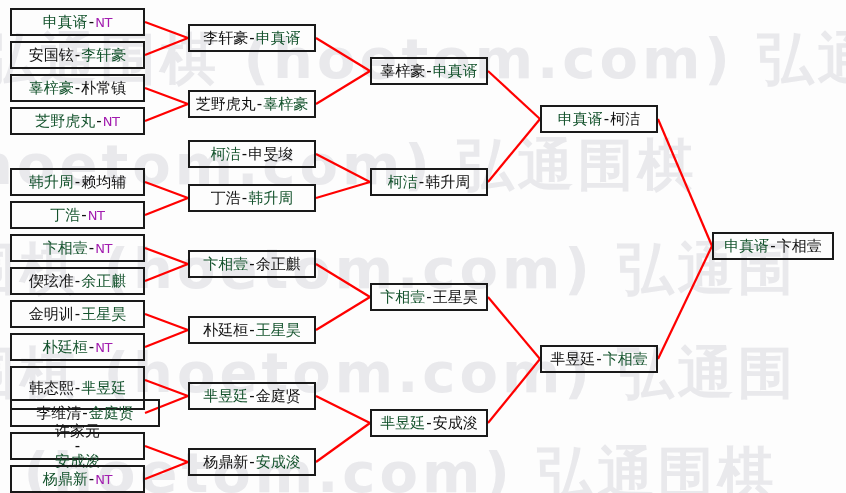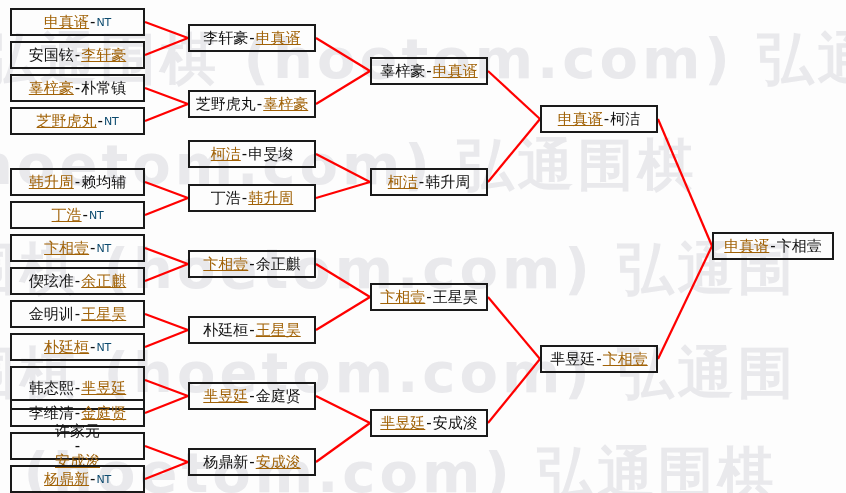--- a/index.html
+++ b/index.html
@@ -61,23 +61,23 @@
   }
   .match .nm {
     font-size: 15px;
     font-family: "DejaVu Sans", "Liberation Sans", sans-serif;
   }
   .match .dash {
     font-size: 15px;
     color: #111111;
     padding: 0 1px;
   }
-  .win  { color: #a16207; text-decoration: underline; }
+  .win  { color: #14532d; }
   .lose { color: #111111; }
-  .nt   { color: #0c4a6e; font-size: 11px; letter-spacing: -0.3px; }
+  .nt   { color: #a21caf; font-size: 13px; letter-spacing: -0.3px; }
 </style>
 </head>
 <body>
 
 <div id="root">
 
   <div id="watermark">
     <div class="wm-row" style="left:-20px; top:22px;  font-size:56px;">弘通围棋 (hoetom.com) 弘通围</div>
     <div class="wm-row" style="left:-140px; top:128px; font-size:56px;">棋 (hoetom.com) 弘通围棋</div>
     <div class="wm-row" style="left:-40px; top:232px; font-size:56px;">围棋 (hoetom.com) 弘通围</div>
@@ -165,21 +165,21 @@
       <div class="match" style="left: 10px; top: 333px; width: 135px; height: 28px;">
         <span class="nm win">朴廷桓</span>
         <span class="dash">-</span>
         <span class="nt">NT</span>
       </div>
       <div class="match" style="left: 10px; top: 366px; width: 135px; height: 44px;">
         <span class="nm lose">韩态熙</span>
         <span class="dash">-</span>
         <span class="nm win">芈昱廷</span>
       </div>
-      <div class="match" style="left: 10px; top: 399px; width: 135px; height: 28px;">
+      <div class="match" style="left: 10px; top: 399px; width: 150px; height: 28px;">
         <span class="nm lose">李维清</span>
         <span class="dash">-</span>
         <span class="nm win">金庭贤</span>
       </div>
       <div class="match" style="left: 10px; top: 432px; width: 135px; height: 28px; flex-direction: column;">
         <span class="nm lose">许家元</span>
         <span class="dash">-</span>
         <span class="nm win">安成浚</span>
       </div>
       <div class="match" style="left: 10px; top: 465px; width: 135px; height: 28px;">

